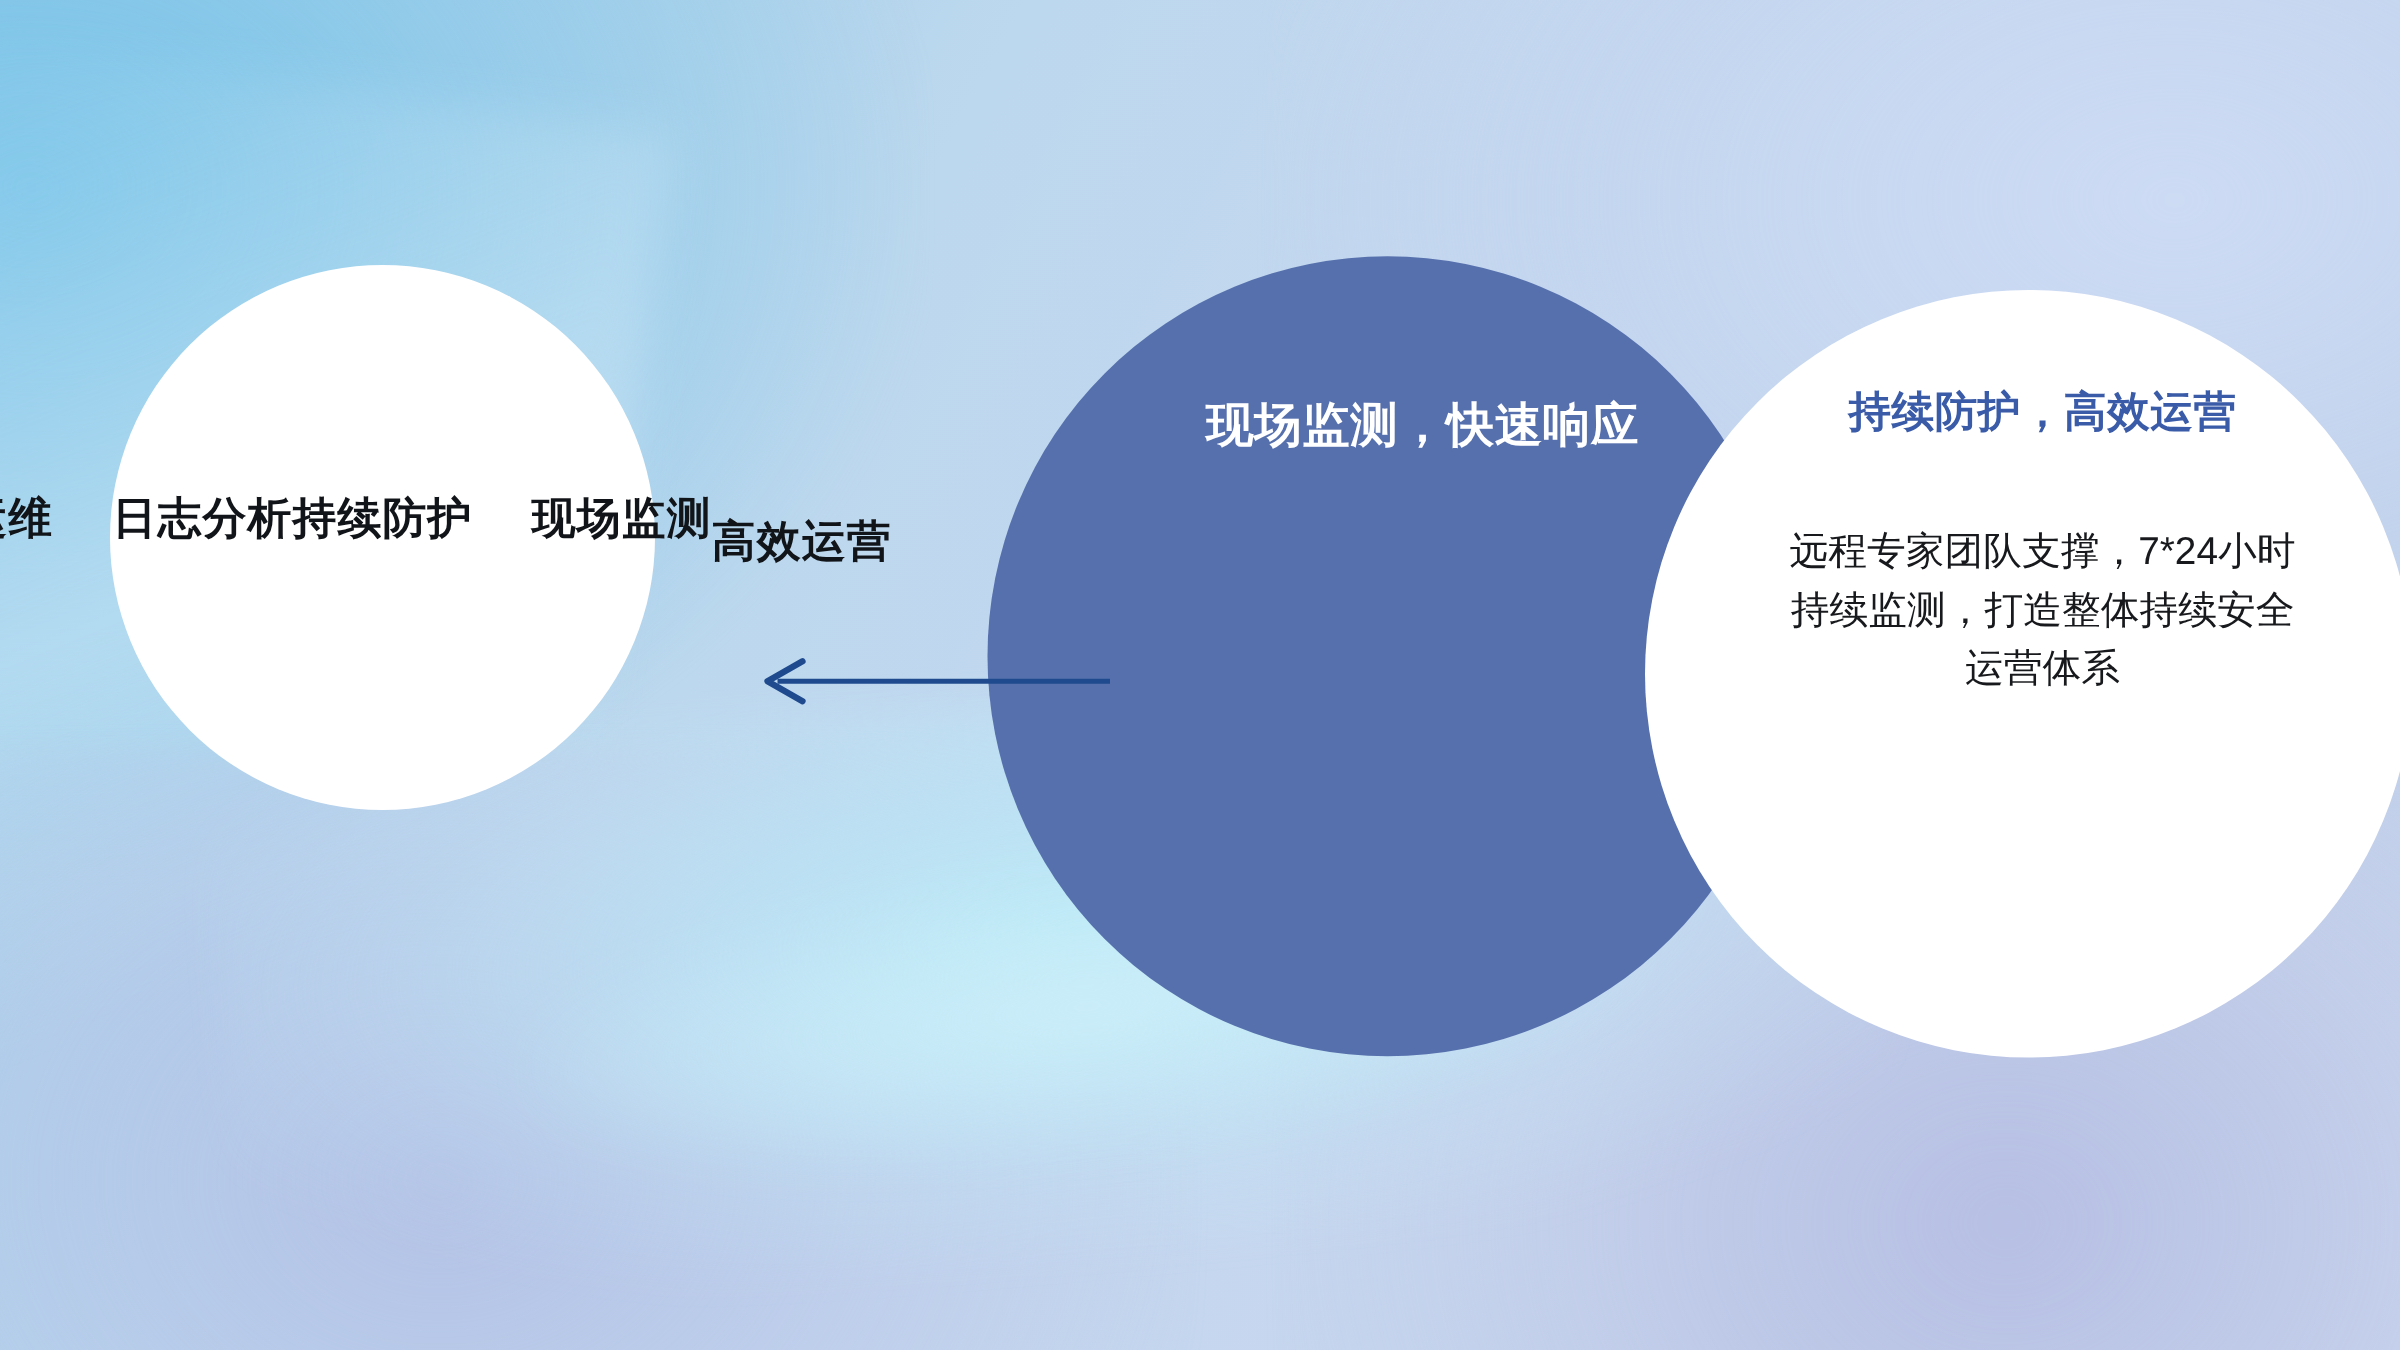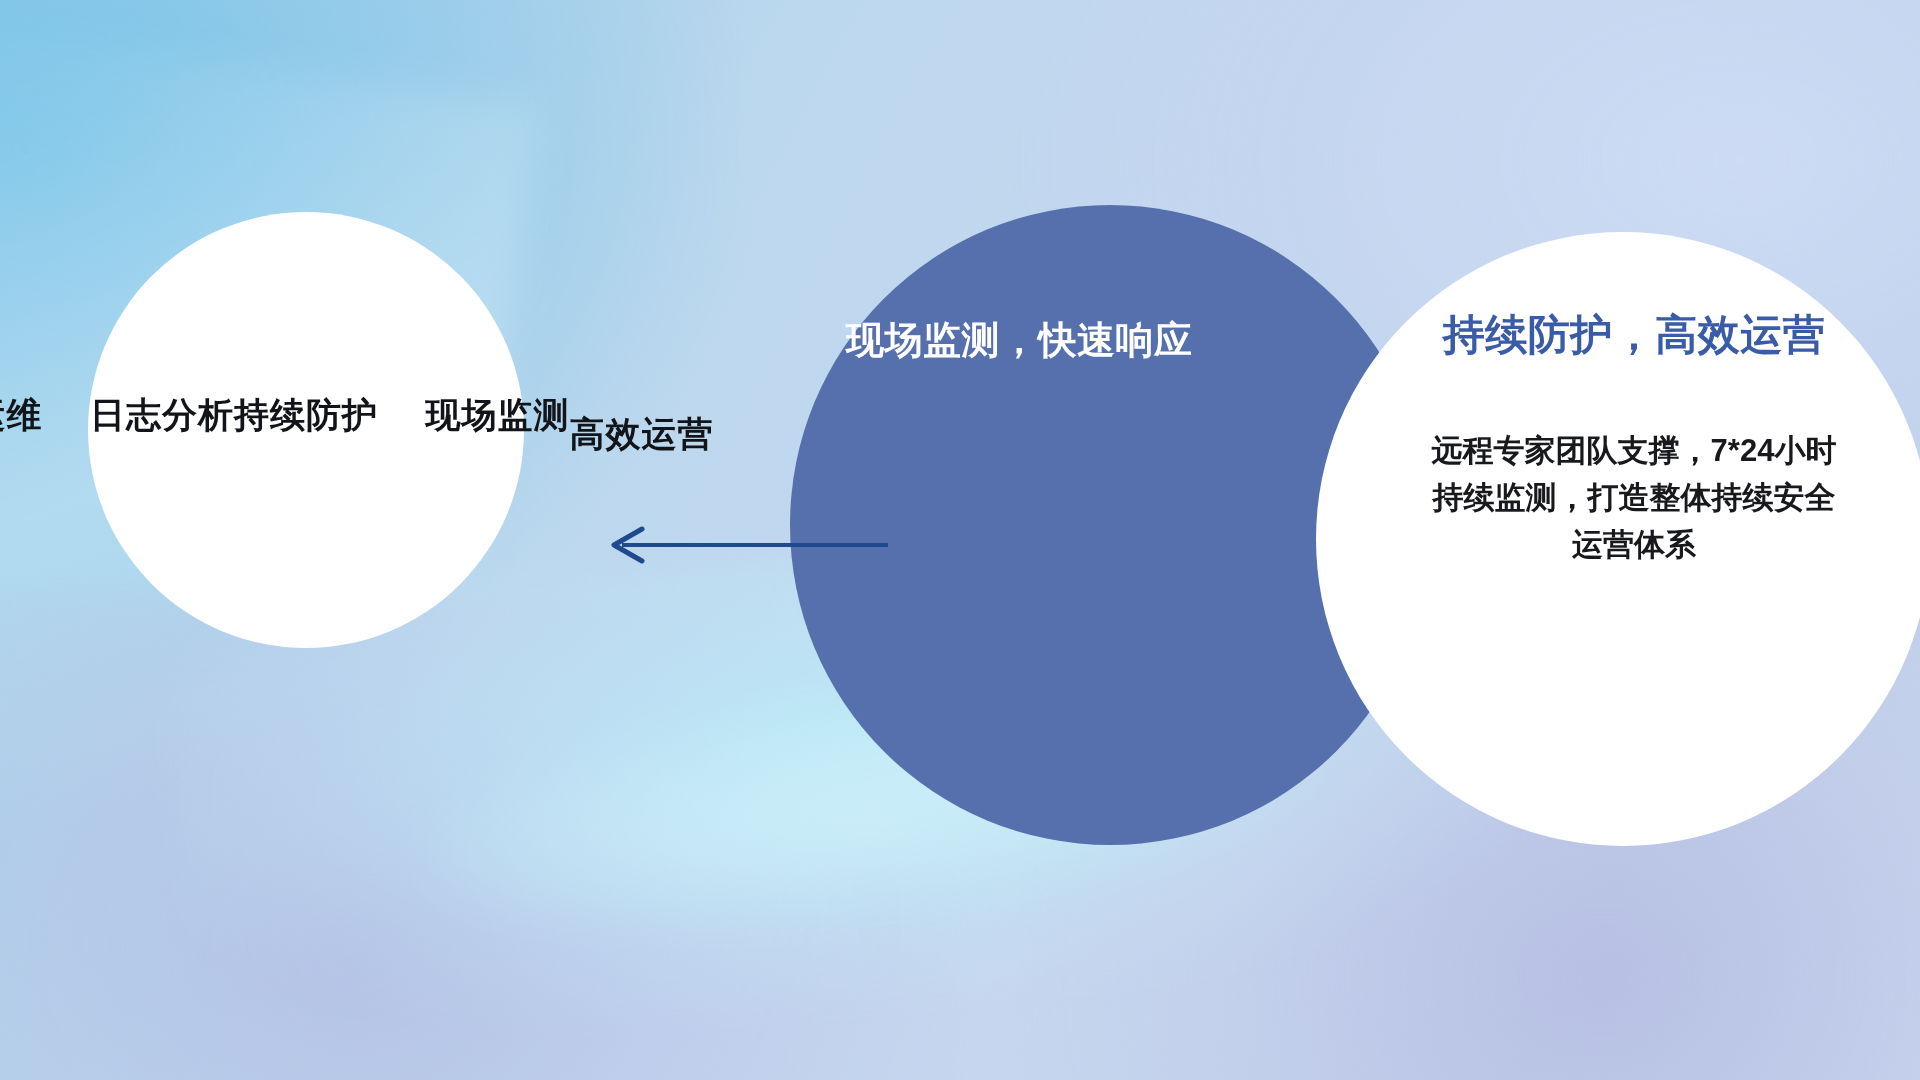--- a/index.html
+++ b/index.html
@@ -92,46 +92,46 @@
     font-size:35px; font-weight:bold; color:#111418; letter-spacing:1px;
     line-height:1; white-space:nowrap;
     margin-bottom:37px;
   }
   .left-row:last-child{ margin-bottom:0; }
   .left-row .gap{ display:inline-block; width:26px; }
 
   
   #mid-content{
     position:absolute; left:790px; top:205px; width:640px; height:640px;
-    display:flex; align-items:flex-start;
+    display:flex; flex-direction:column; align-items:center;
     padding-top:110px;
   }
   #mid-title{
     font-size:38px; font-weight:bold; color:#ffffff; white-space:nowrap;
     letter-spacing:.5px; margin-left:56px;
   }
   #mid-body{
     margin-top:64px; margin-left:50px;
     width:330px;
     font-size:31px; line-height:1.52; color:#f2f5fb; text-align:center;
   }
 
   
   #right-content{
     position:absolute; left:1316px; top:232px; width:614px; height:614px;
     display:flex; flex-direction:column; align-items:center;
     padding-top:75px; padding-left:22px;
   }
   #right-title{
-    font-size:42px; font-weight:bold; color:#3a5ba8; white-space:nowrap;
+    font-size:34px; font-weight:bold; color:#3a5ba8; white-space:nowrap;
     letter-spacing:.5px;
   }
   #right-body{
     margin-top:64px; width:430px;
-    font-size:31px; line-height:1.52; color:#17191c; text-align:center;font-weight:bold;
+    font-size:31px; line-height:1.52; color:#17191c; text-align:center;
   }
 
   
   #arrow{
     position:absolute; left:600px; top:520px; width:290px; height:50px;
   }
 </style>
 </head>
 <body>
 

